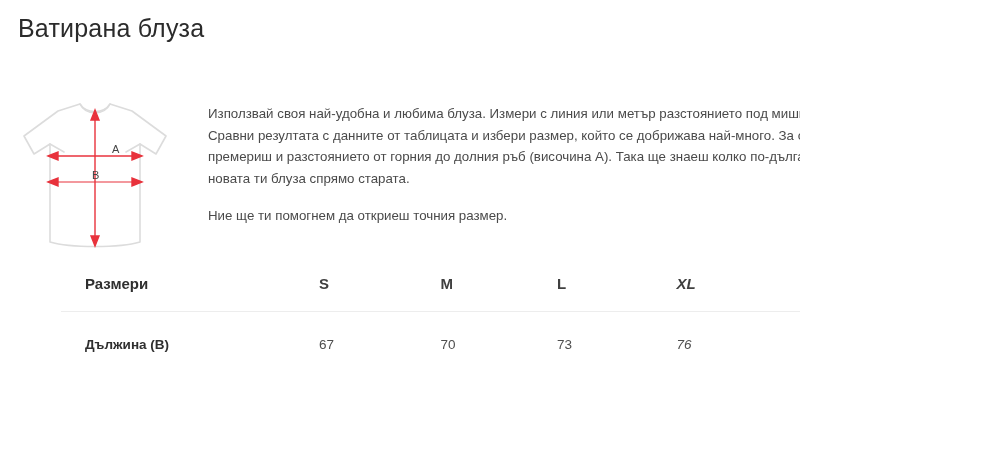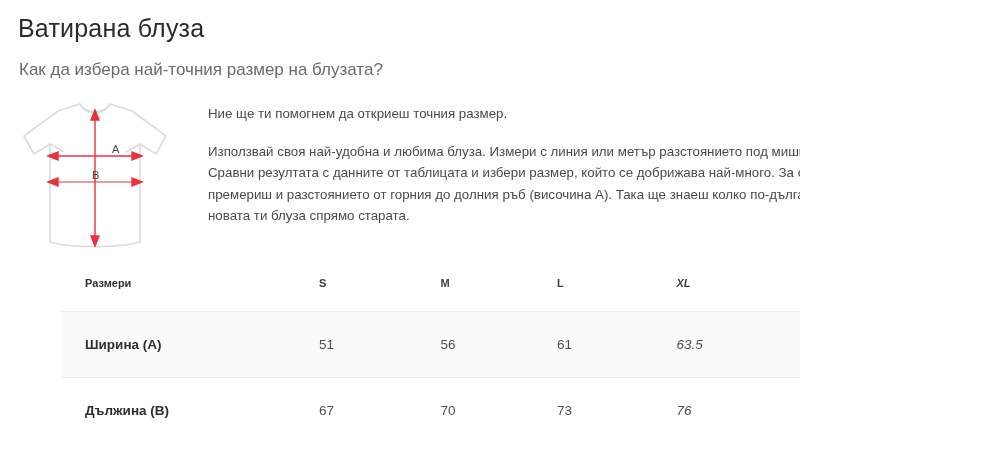--- a/index.html
+++ b/index.html
@@ -65,21 +65,21 @@
     text-align: left;
     font-weight: 400;
     font-size: 13.5px;
     padding: 0;
   }
   .size-table thead th {
     height: 55px;
     vertical-align: middle;
     color: #2f2f2f;
     font-weight: 700;
-    font-size: 11px;
+    font-size: 15px;
   }
   .size-table thead th.size-col {
     color: #3f3f3f;
     font-weight: 700;
   }
   .size-table tbody tr {
     border-top: 1px solid #ededed;
   }
   .size-table tbody td {
     height: 66px;
@@ -99,21 +99,20 @@
   .col-l  { width: 118px; }
   .col-xl { width: 140px; font-style: italic; }
   .col-xxl{ width: 150px; font-style: italic; }
 </style>
 </head>
 <body>
 
 <div class="page">
 
   <div class="title">Ватирана блуза</div>
-  <div class="subtitle">Как да избера най-точния размер на блузата?</div>
 
   <div class="illustration">
     <svg width="170" height="165" viewBox="0 0 170 165" xmlns="http://www.w3.org/2000/svg">
       <g fill="none" stroke="#dcdcdc" stroke-width="1.6" stroke-linejoin="round" stroke-linecap="round">
         <path d="M60 12 C 66 22, 84 22, 90 12 L 112 19 L 146 44 L 136 62 L 120 52 L 120 150 C 100 156, 50 156, 30 150 L 30 52 L 14 62 L 4 44 L 38 19 Z"></path>
         <path d="M60 12 C 66 24, 84 24, 90 12"></path>
         <path d="M30 52 L 44 60"></path>
         <path d="M120 52 L 106 60"></path>
       </g>
       <g stroke="#e8323c" stroke-width="1.4" fill="#e8323c">
@@ -126,44 +125,36 @@
         <line x1="34" y1="90" x2="116" y2="90" stroke-width="1.2"></line>
         <polygon points="28,90 38,86 38,94"></polygon>
         <polygon points="122,90 112,86 112,94"></polygon>
       </g>
       <text x="92" y="61" font-family="Liberation Sans, sans-serif" font-size="11" fill="#444">A</text>
       <text x="72" y="87" font-family="Liberation Sans, sans-serif" font-size="11" fill="#444">B</text>
     </svg>
   </div>
 
   <div class="body-text">
+    <p>Използвай своя най-удобна и любима блуза. Измери с линия или метър разстоянието под мишниците (ширина B). Сравни резултата с данните от таблицата и избери размер, който се добрижава най-много. За ориентир може да премериш и разстоянието от горния до долния ръб (височина A). Така ще знаеш колко по-дълга или по-къса ще бъде новата ти блуза спрямо старата.</p>
     <p>Ние ще ти помогнем да откриеш точния размер.</p>
-    <p>Използвай своя най-удобна и любима блуза. Измери с линия или метър разстоянието под мишниците (ширина B). Сравни резултата с данните от таблицата и избери размер, който се добрижава най-много. За ориентир може да премериш и разстоянието от горния до долния ръб (височина A). Така ще знаеш колко по-дълга или по-къса ще бъде новата ти блуза спрямо старата.</p>
   </div>
 
   <table class="size-table">
     <thead>
       <tr>
         <th class="col-label">Размери</th>
         <th class="col-s size-col">S</th>
         <th class="col-m size-col">M</th>
         <th class="col-l size-col">L</th>
         <th class="col-xl size-col">XL</th>
         <th class="col-xxl size-col">2XL</th>
       </tr>
     </thead>
     <tbody>
-      <tr class="alt">
-        <td class="col-label label-col">Ширина (A)</td>
-        <td class="col-s">51</td>
-        <td class="col-m">56</td>
-        <td class="col-l">61</td>
-        <td class="col-xl">63.5</td>
-        <td class="col-xxl">68.5</td>
-      </tr>
       <tr>
         <td class="col-label label-col">Дължина (B)</td>
         <td class="col-s">67</td>
         <td class="col-m">70</td>
         <td class="col-l">73</td>
         <td class="col-xl">76</td>
         <td class="col-xxl">79</td>
       </tr>
     </tbody>
   </table>

